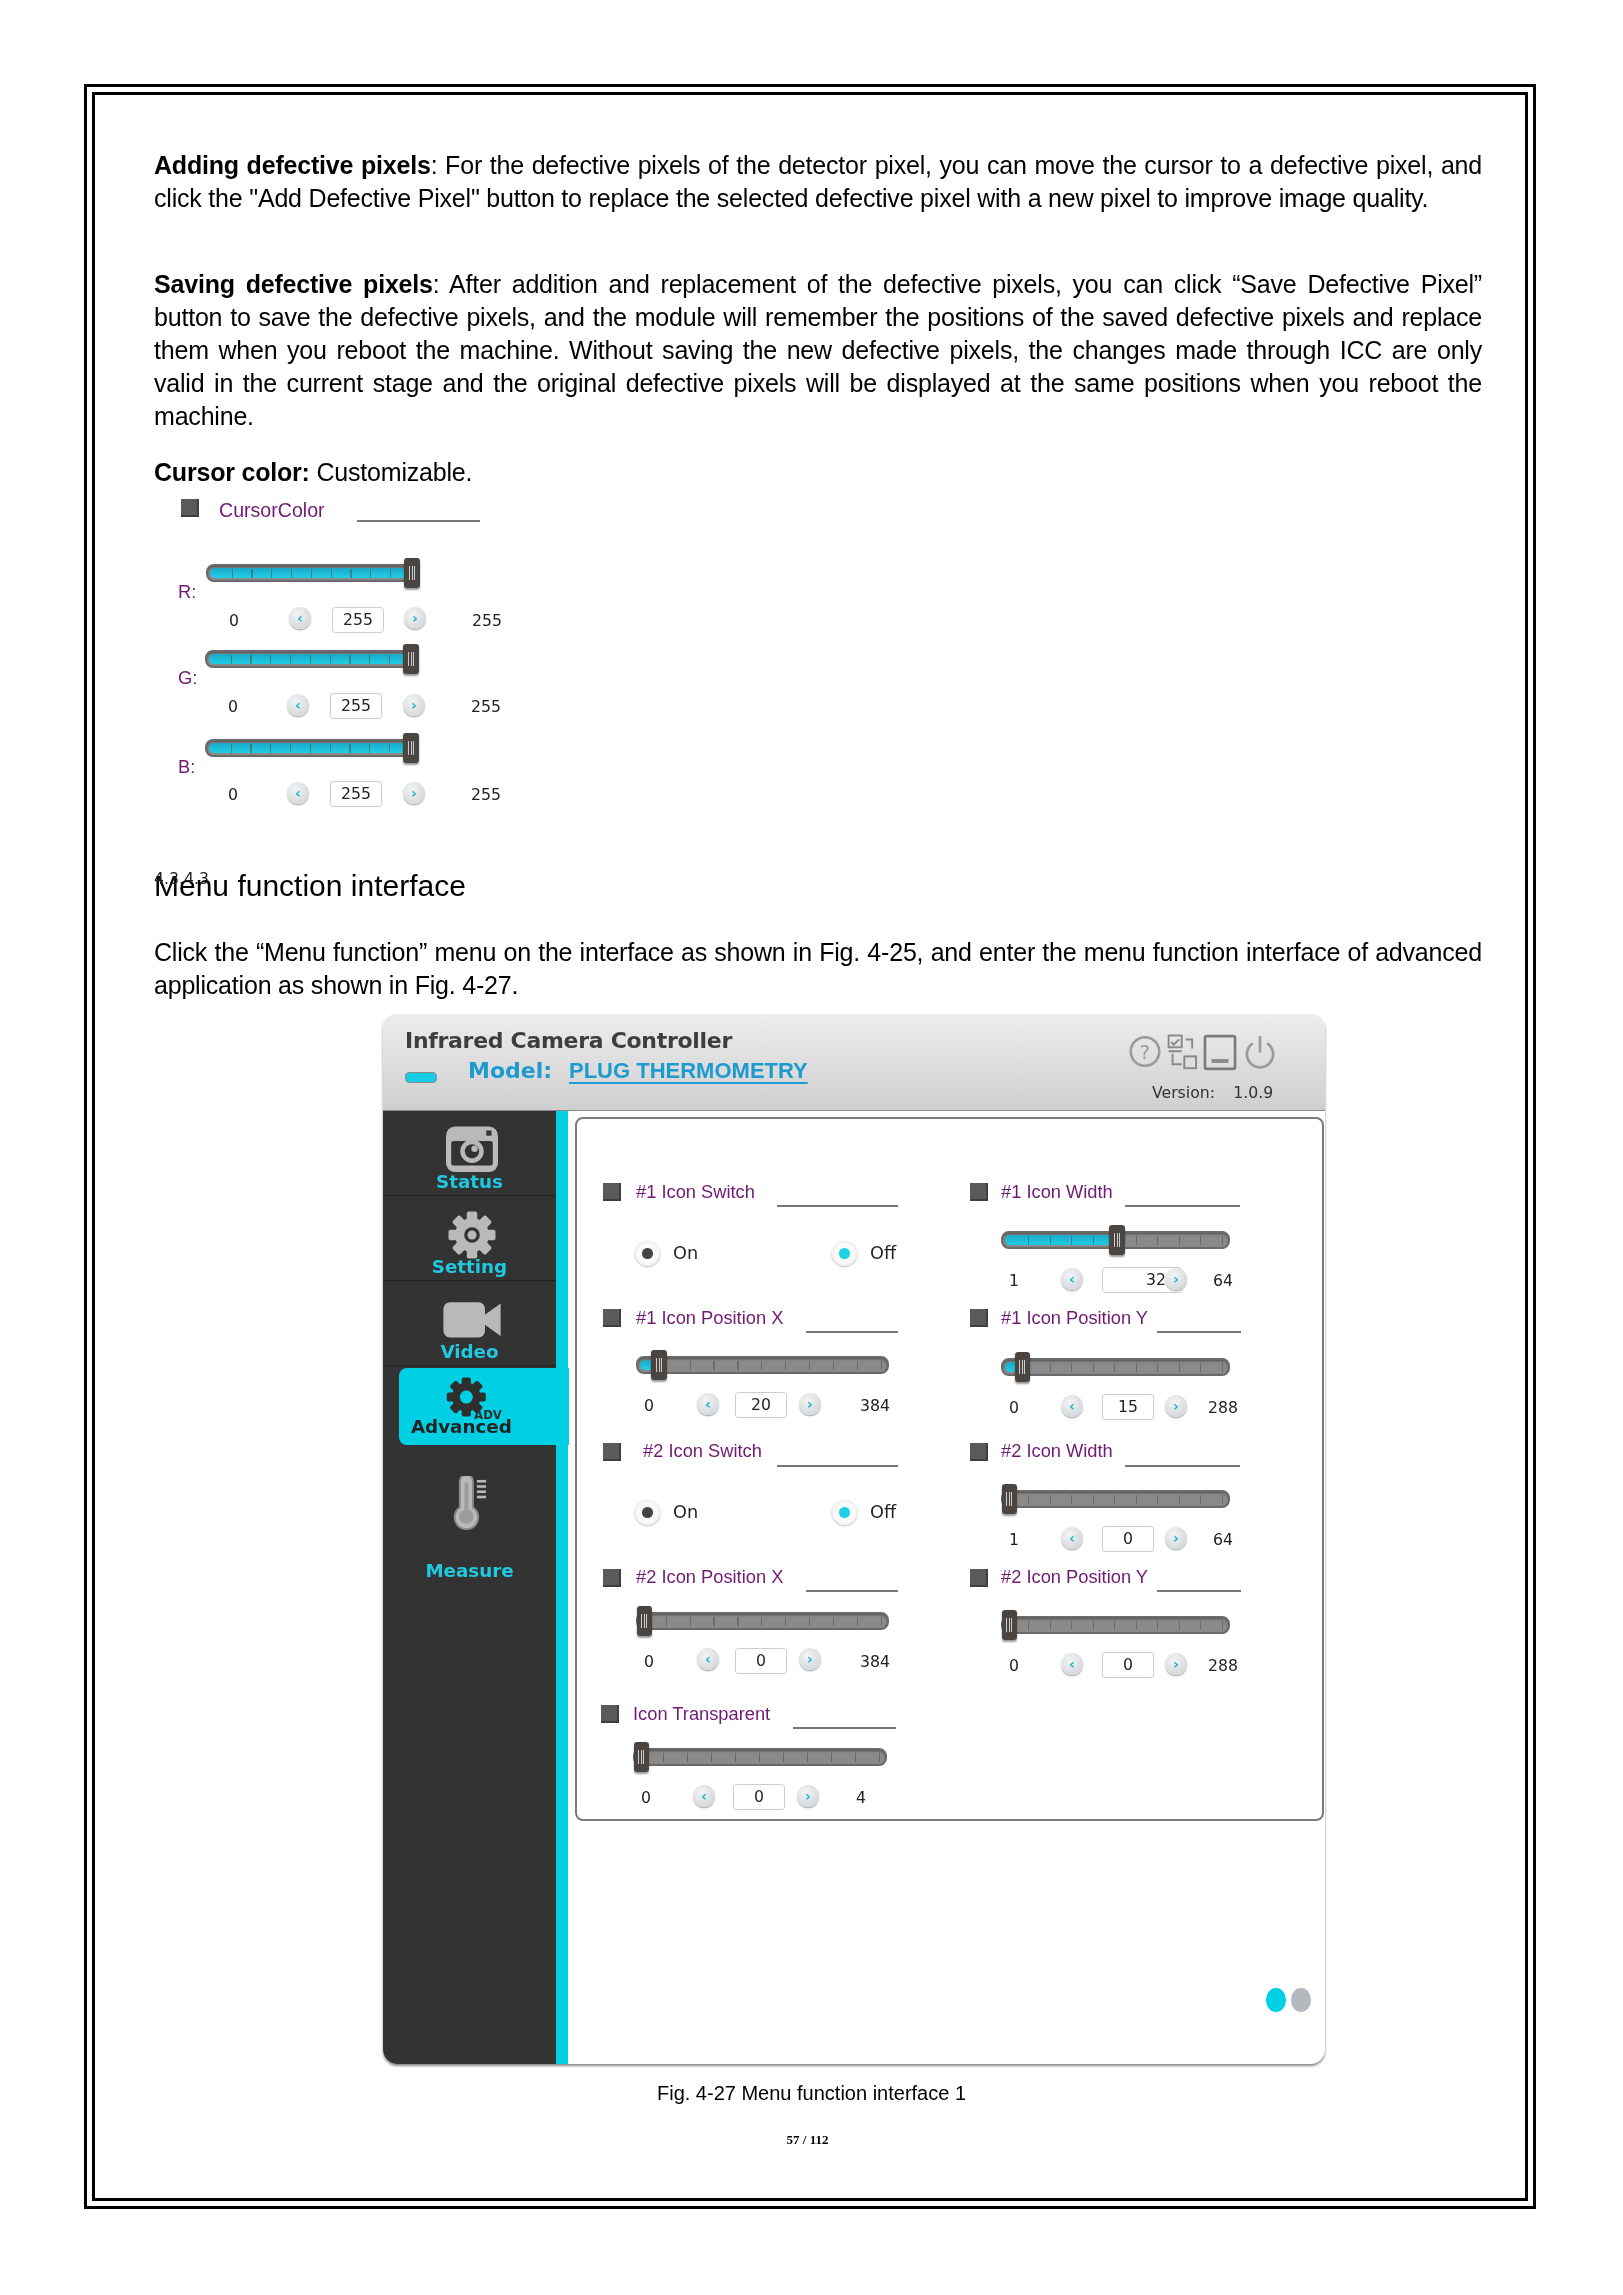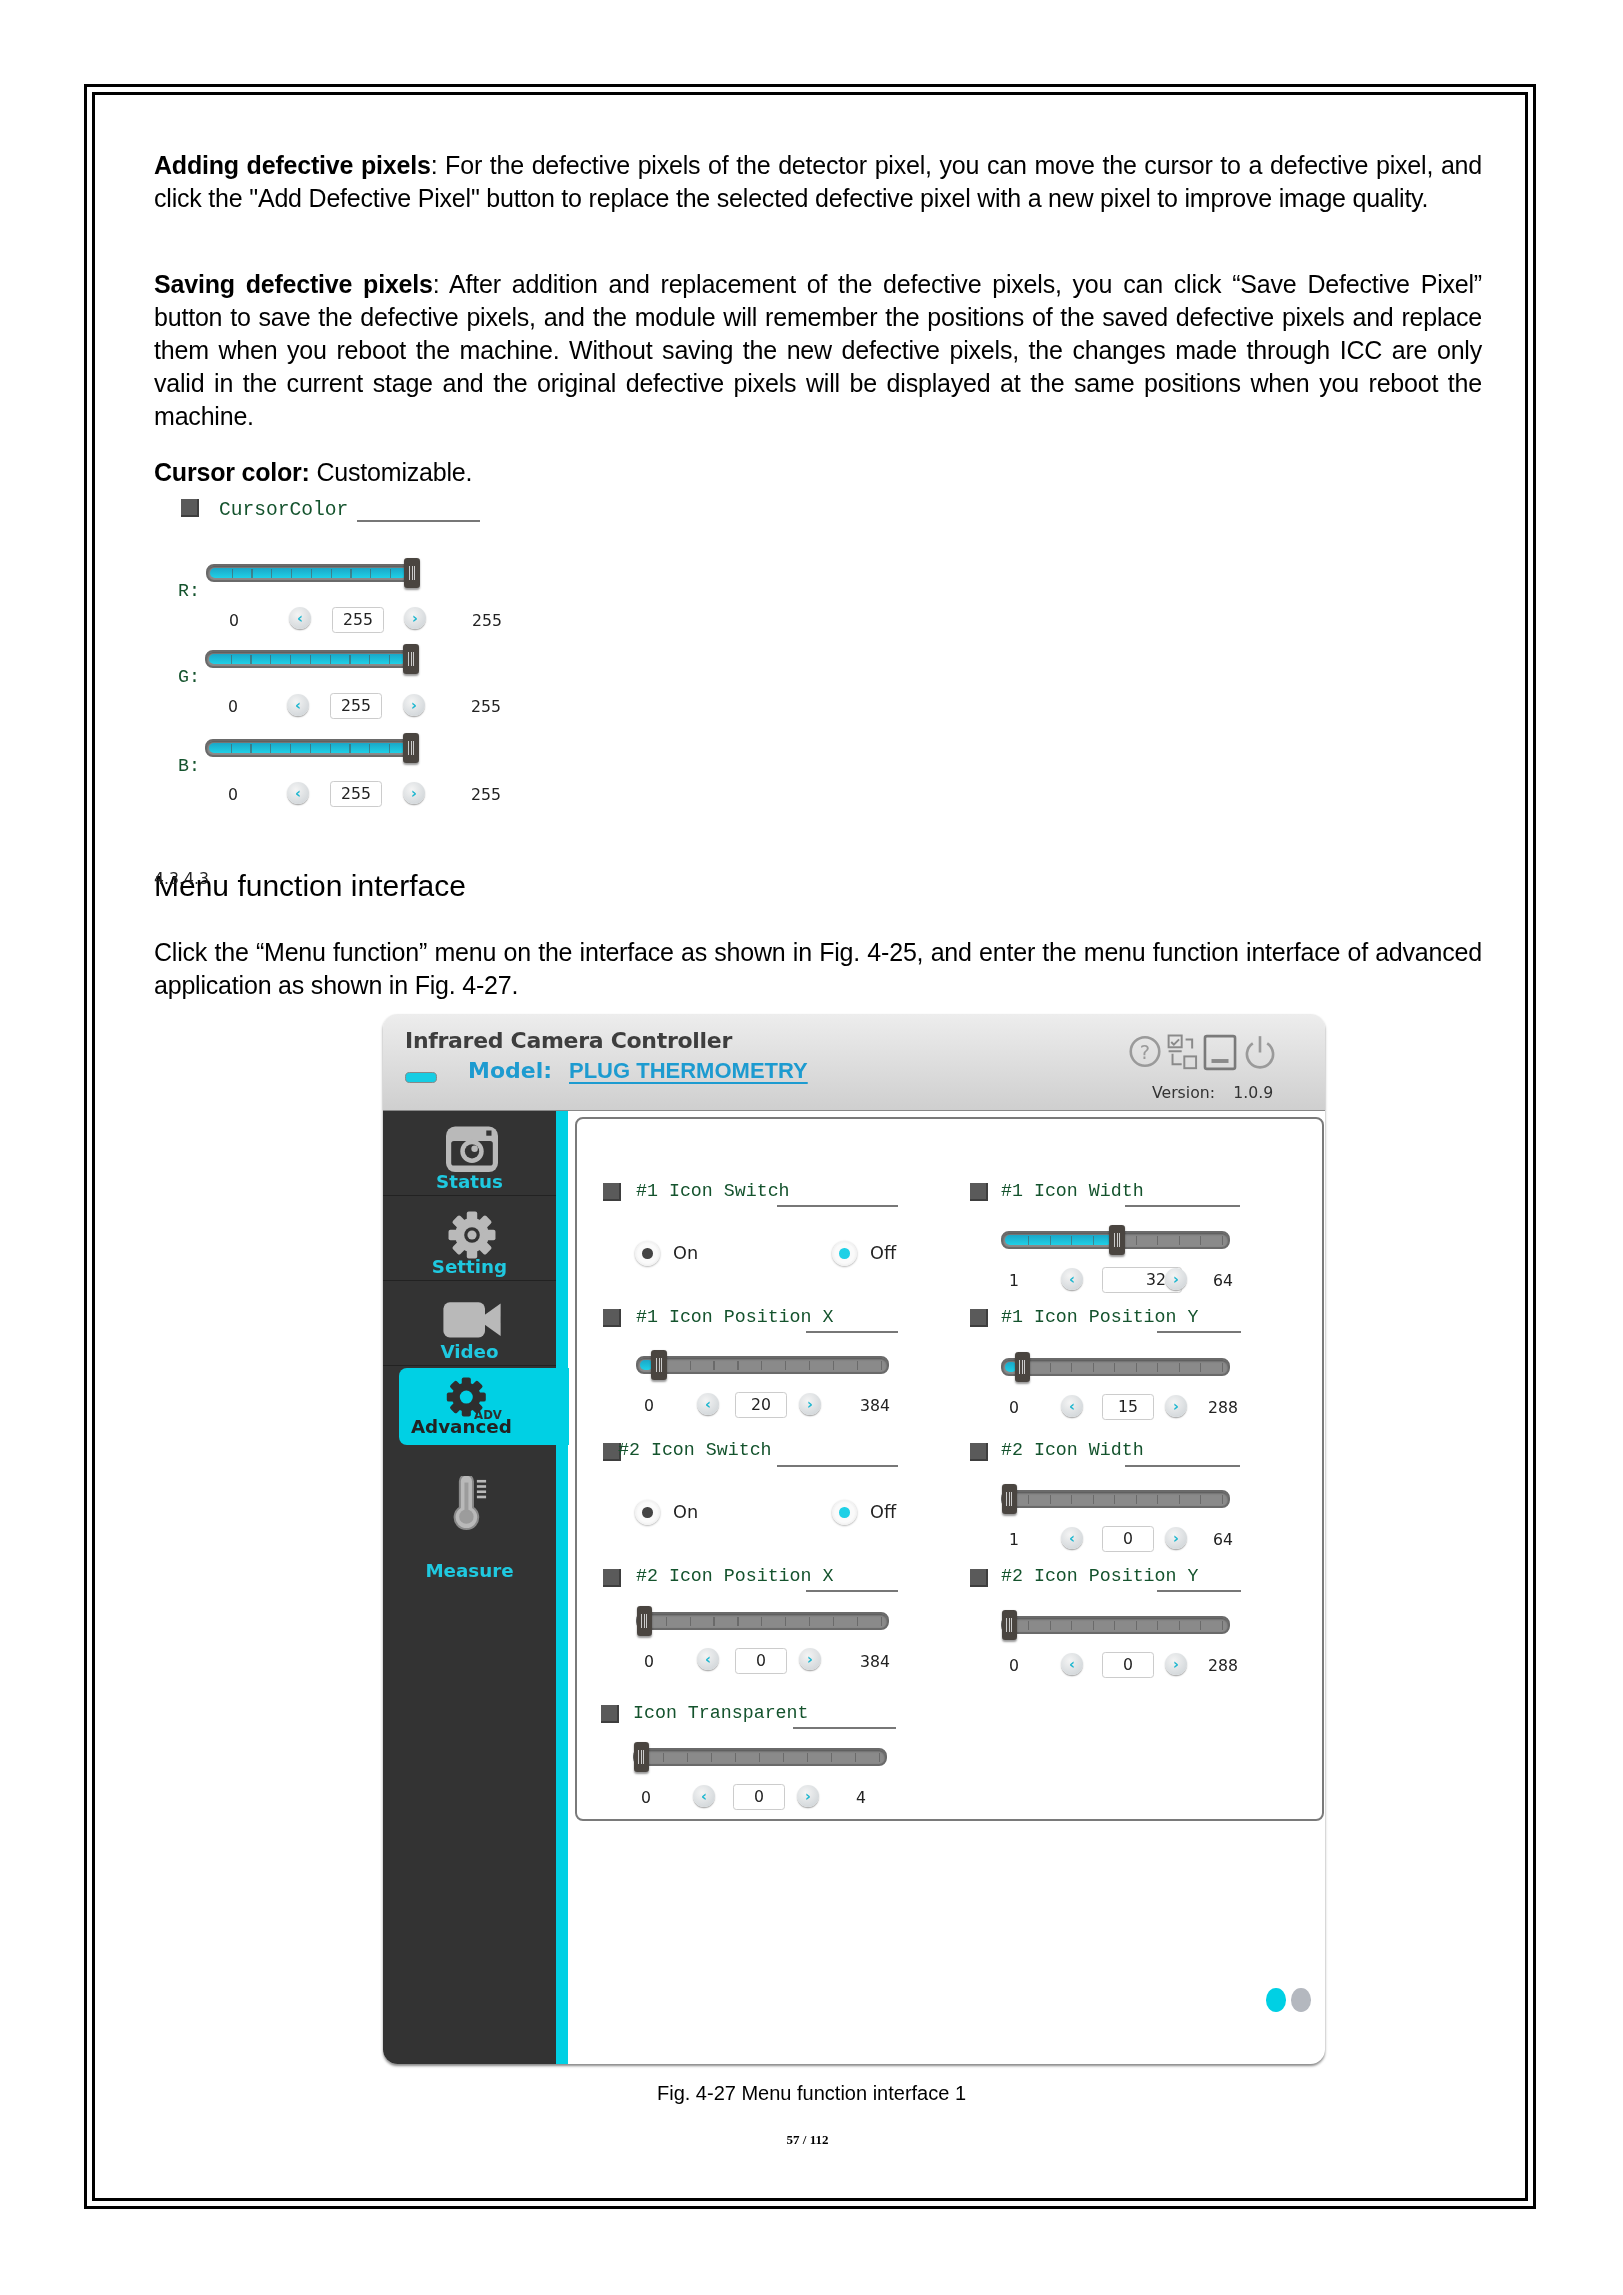--- a/index.html
+++ b/index.html
@@ -7,21 +7,21 @@
   .frame-outer { position:absolute; left:84px; top:84px; width:1446px; height:2119px; border:3.9px solid #000; }
   .frame-inner { position:absolute; left:92px; top:92px; width:1430px; height:2103px; border:3.9px solid #000; }
 
   .para { position:absolute; left:154px; width:1328px; font-size:25px; line-height:33px; text-align:justify; letter-spacing:-0.2px; }
   .para b { font-weight:bold; }
   .heading { position:absolute; left:154px; top:869px; font-size:30px; }
   .heading .num { margin-right:19.6px; }
   .caption { position:absolute; left:0; width:1623px; top:2082px; text-align:center; font-size:20px; }
   .pageno { position:absolute; left:0; width:1615px; top:2132px; text-align:center; font-family:"Liberation Serif", serif; font-weight:bold; font-size:13px; }
   .sq { position:absolute; width:18.3px; height:18.3px; background:#5a5a5a; border-right:2px solid #3e3e3e; border-bottom:2px solid #3e3e3e; box-sizing:border-box; }
-  .lbl { position:absolute; font-family:Liberation Mono, monospace; font-size:18.3px; color:#14532d; white-space:nowrap; }
+  .lbl { position:absolute; font-family:Liberation Sans, sans-serif; font-size:18.3px; color:#701a75; white-space:nowrap; }
   .uline { position:absolute; height:2px; background:#777; }
   .slider { position:absolute; height:14.4px; border-radius:7.9px; background:#8a8a8a; border:2px solid #6a6a6a; box-shadow:inset 0 1.3px 2px #555; }
   .slider .fill { position:absolute; left:2px; top:2px; bottom:2px; border-radius:5.2px; background:linear-gradient(#1ba7c8,#1fd0e6); }
   .slider .ticks { position:absolute; left:5.2px; right:5.2px; top:2.6px; bottom:2.6px;
      background:repeating-linear-gradient(90deg, transparent 0 calc(10% - 1.3px), rgba(80,80,80,0.55) calc(10% - 1.3px) 10%); }
   .slider .thumb { position:absolute; top:-7.9px; width:15.7px; height:30px; background:#4a4540; border-radius:3.3px; box-shadow:0 1.3px 2px rgba(0,0,0,0.4); }
   .slider .thumb::after { content:""; position:absolute; left:4.6px; top:7.9px; width:6.5px; height:14.4px;
      background:repeating-linear-gradient(90deg,#ccc 0 1.3px,transparent 1.3px 2.6px); }
   .num { position:absolute; font-family:"DejaVu Sans", sans-serif; font-size:15.7px; color:#222; }
   .rnd-btn { position:absolute; width:22px; height:22px; border-radius:50%; background:radial-gradient(circle at 40% 35%,#f4f4f4,#c9cfd3); box-shadow:0 1.3px 1.3px #aaa; color:#1bb6cf; font-weight:bold; font-size:14.4px; text-align:center; line-height:22px; font-family:"DejaVu Sans", sans-serif; }
@@ -246,21 +246,21 @@
         <div class="ticks"></div>
         <div class="thumb" style="left:13px;"></div>
       </div>
     <div class="num" style="left:67px;top:277px;">0</div>
     <div class="rnd-btn" style="left:120px;top:274px;">‹</div>
     <div class="valbox" style="left:158px;top:273px;">20</div>
     <div class="rnd-btn" style="left:222px;top:274px;">›</div>
     <div class="num" style="left:283px;top:277px;">384</div>
 
     <div class="sq" style="left:26px;top:324px;"></div>
-    <div class="lbl" style="left:41px;top:321px;">#2 Icon Switch</div>
+    <div class="lbl" style="left:66px;top:321px;">#2 Icon Switch</div>
     <div class="uline" style="left:200px;top:346px;width:121px;"></div>
     <div class="radio" style="left:58px;top:381px;--dot:#444;"></div>
     <div class="radio-lbl" style="left:96px;top:383px;">On</div>
     <div class="radio" style="left:255px;top:381px;--dot:#1fd0e6;"></div>
     <div class="radio-lbl" style="left:293px;top:383px;">Off</div>
 
     <div class="sq" style="left:26px;top:450px;"></div>
     <div class="lbl" style="left:59px;top:447px;">#2 Icon Position X</div>
     <div class="uline" style="left:229px;top:471px;width:92px;"></div>
     <div class="slider" style="left:59px;top:493px;width:249px;">

